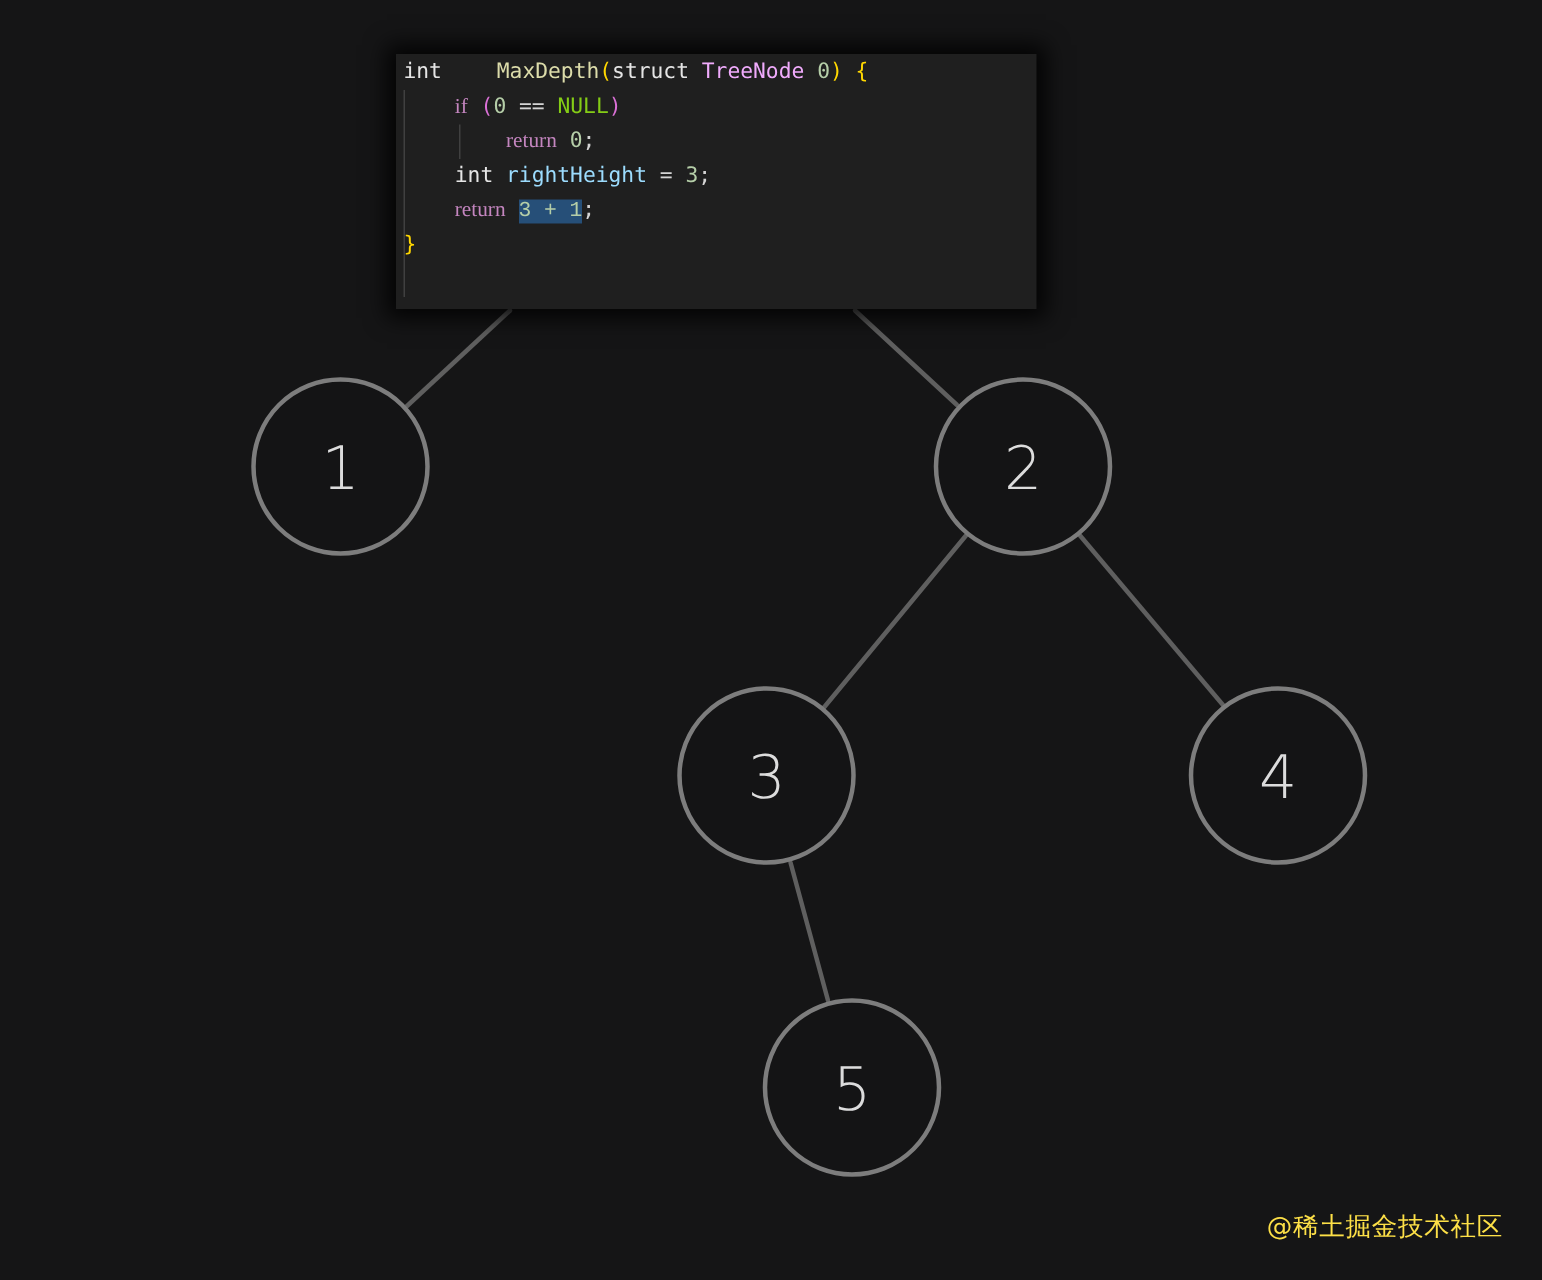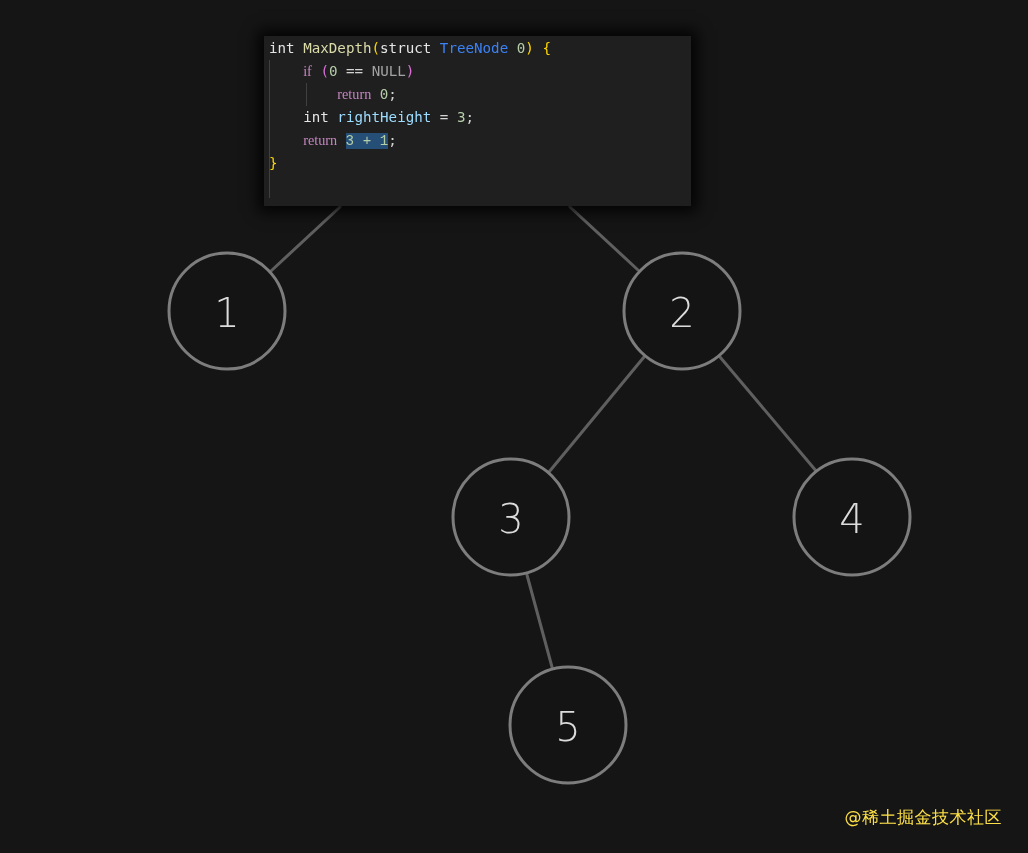--- a/index.html
+++ b/index.html
@@ -57,27 +57,27 @@
       white-space: pre;
       height: 23px;
     }
     .guide {
       position: absolute;
       width: 1px;
       background: #404040;
     }
     .kw-type { color: #e5e5e5; }
     .kw-ctrl { color: #c586c0; font-family: Liberation Serif, serif; }
-    .fn { color: #dcdcaa; }
-    .type { color: #3b82f6; }
+    .fn { color: #dcdcaa; margin-left: 28px; }
+    .type { color: #f0abfc; }
     .num { color: #b5cea8; }
     .var { color: #9cdcfe; }
     .paren1 { color: #ffd700; }
     .paren2 { color: #da70d6; }
-    .const { color: #a3a3a3; }
+    .const { color: #84cc16; }
     .punc { color: #d4d4d4; }
     .sel {
       background: #264f78;
       font-family: Liberation Mono, monospace;
     }
     .watermark {
       position: absolute;
       right: 26px;
       top: 806px;
       color: #fde047;

